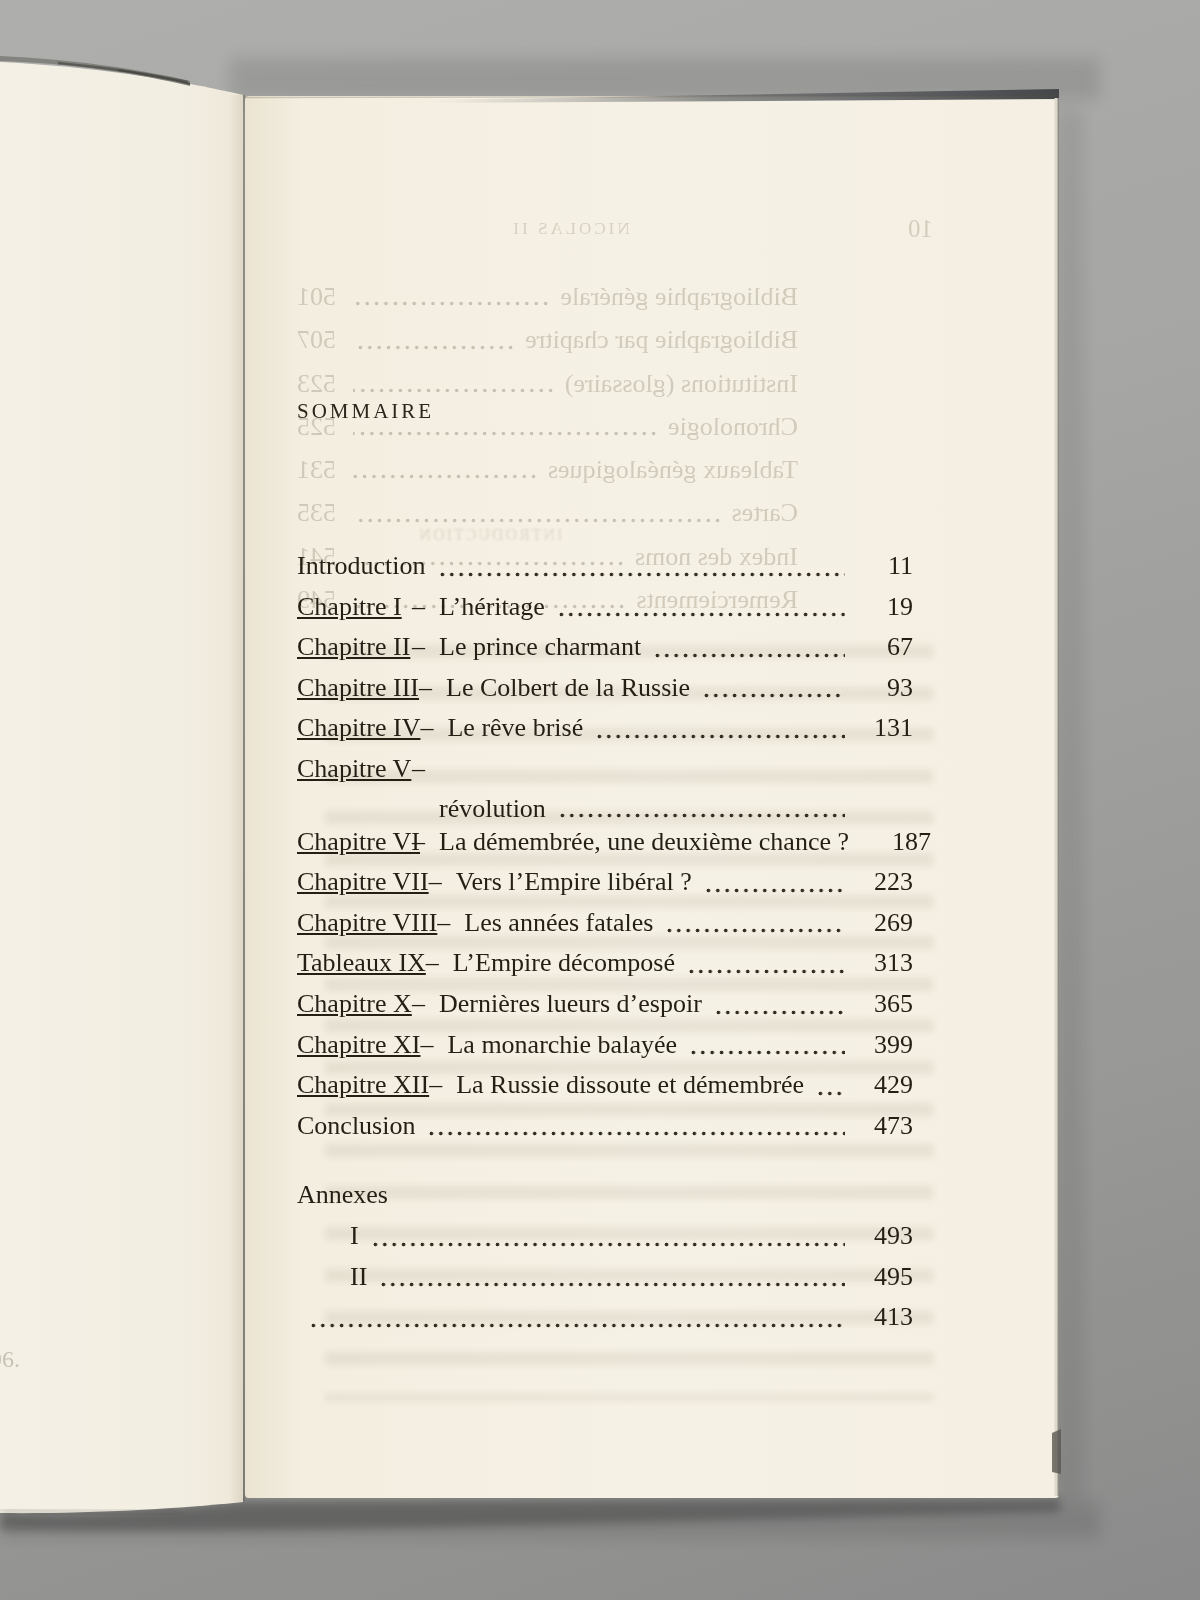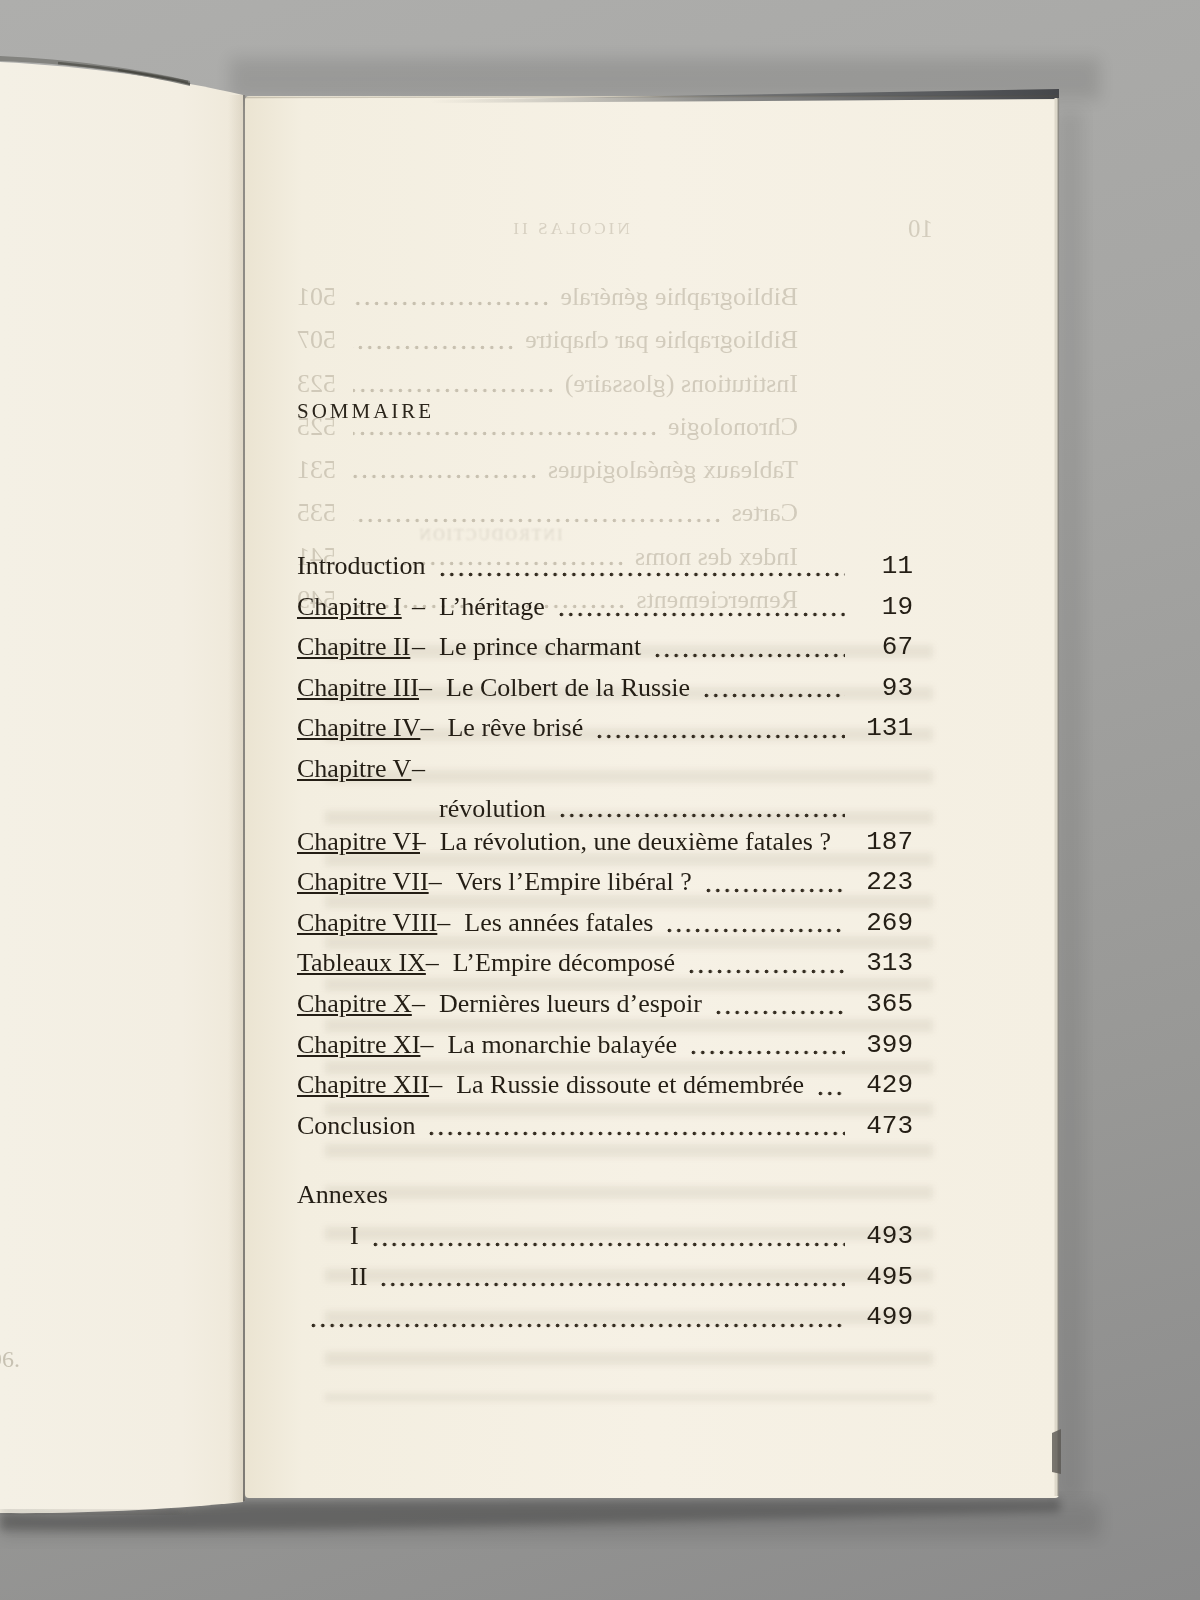--- a/index.html
+++ b/index.html
@@ -18,21 +18,21 @@
     position:absolute;left:52px;top:301px;width:616px;
     font-size:21px;letter-spacing:3px;color:#2b251b;
   }
 
   .rows{position:absolute;left:52px;top:448px;width:616px;font-size:26px;color:#241e15;}
   .row{display:flex;height:40.6px;line-height:40.6px;white-space:nowrap;}
   .row.heading{margin-top:29px;}
   .row.chapter2{height:72.6px;}
   .lbl-ch{min-width:115px;text-decoration:underline;}
   .dash{margin-right:14px;}
-  .num{min-width:58px;text-align:right;font-family:Liberation Mono, monospace;}
+  .num{min-width:58px;text-align:right;}
   .numsp{min-width:58px;}
   .sp{flex:1;}
   .sub-lbl{padding-left:53px;}
   .lead{
     flex:1;align-self:flex-end;height:5px;margin:0 10px 10px 14px;
     background-image:radial-gradient(circle at 2.4px 2.5px, rgba(42,34,22,.95) 1.45px, rgba(42,34,22,0) 2.2px);
     background-size:9.4px 5px;background-repeat:repeat-x;
   }
   .vcol{display:flex;flex-direction:column;flex:1;min-width:0;}
   .vl1{display:flex;height:40.6px;line-height:40.6px;}
@@ -230,21 +230,21 @@
             <span class="vl2">
               <span class="title">révolution</span>
               <span class="lead"></span>
               <span class="numsp"></span>
             </span>
           </span>
         </div>
         <div class="row chapter">
           <span class="lbl-ch">Chapitre VI</span>
           <span class="dash">–</span>
-          <span class="title">La révolution, une deuxième fatales ?</span>
+          <span class="title">La démembrée, une deuxième chance ?</span>
           <span class="lead"></span>
           <span class="num">187</span>
         </div>
         <div class="row chapter">
           <span class="lbl-ch">Chapitre VII</span>
           <span class="dash">–</span>
           <span class="title">Vers l’Empire libéral ?</span>
           <span class="lead"></span>
           <span class="num">223</span>
         </div>
@@ -296,18 +296,18 @@
           <span class="lead"></span>
           <span class="num">493</span>
         </div>
         <div class="row sub">
           <span class="sub-lbl">II</span>
           <span class="lead"></span>
           <span class="num">495</span>
         </div>
         <div class="row plain">
           <span class="lead"></span>
-          <span class="num">499</span>
+          <span class="num">413</span>
         </div>
       </div>
 
   </div>
 </div>
 
 </body></html>

